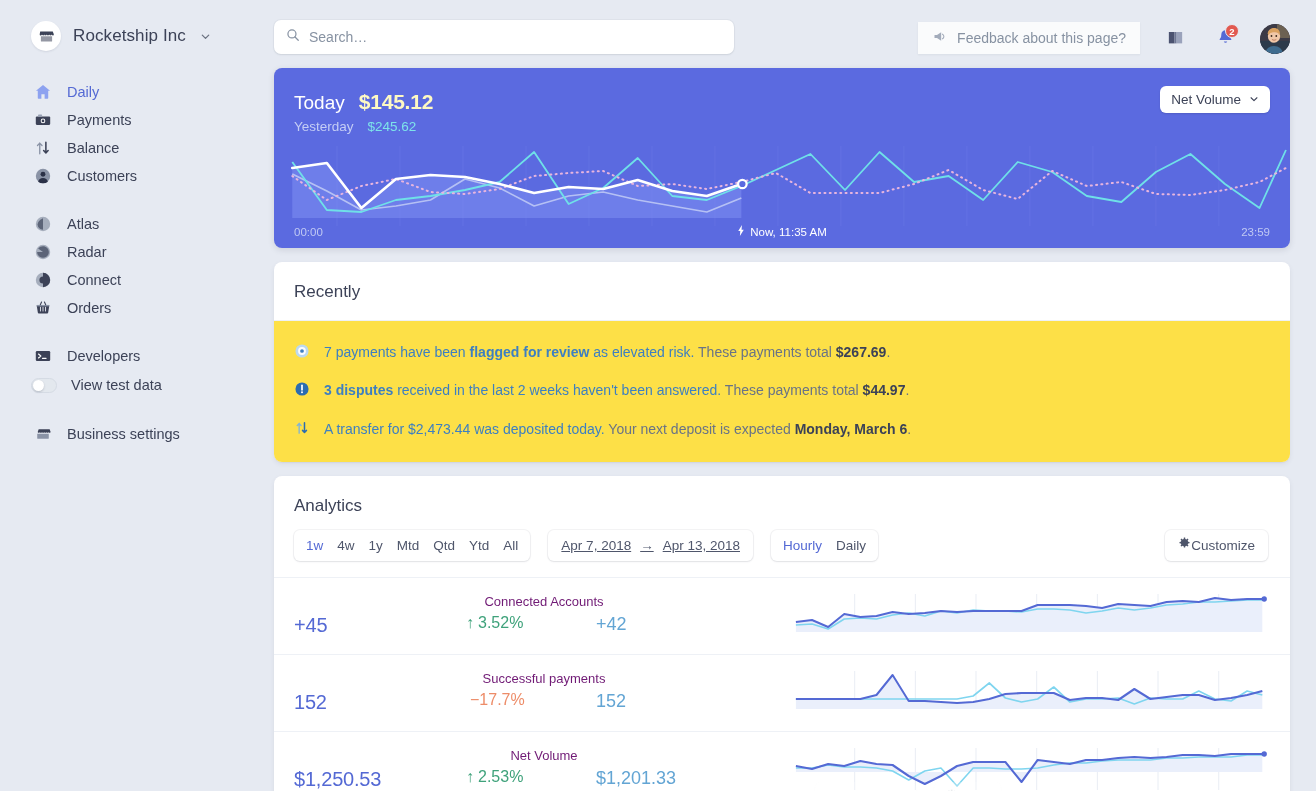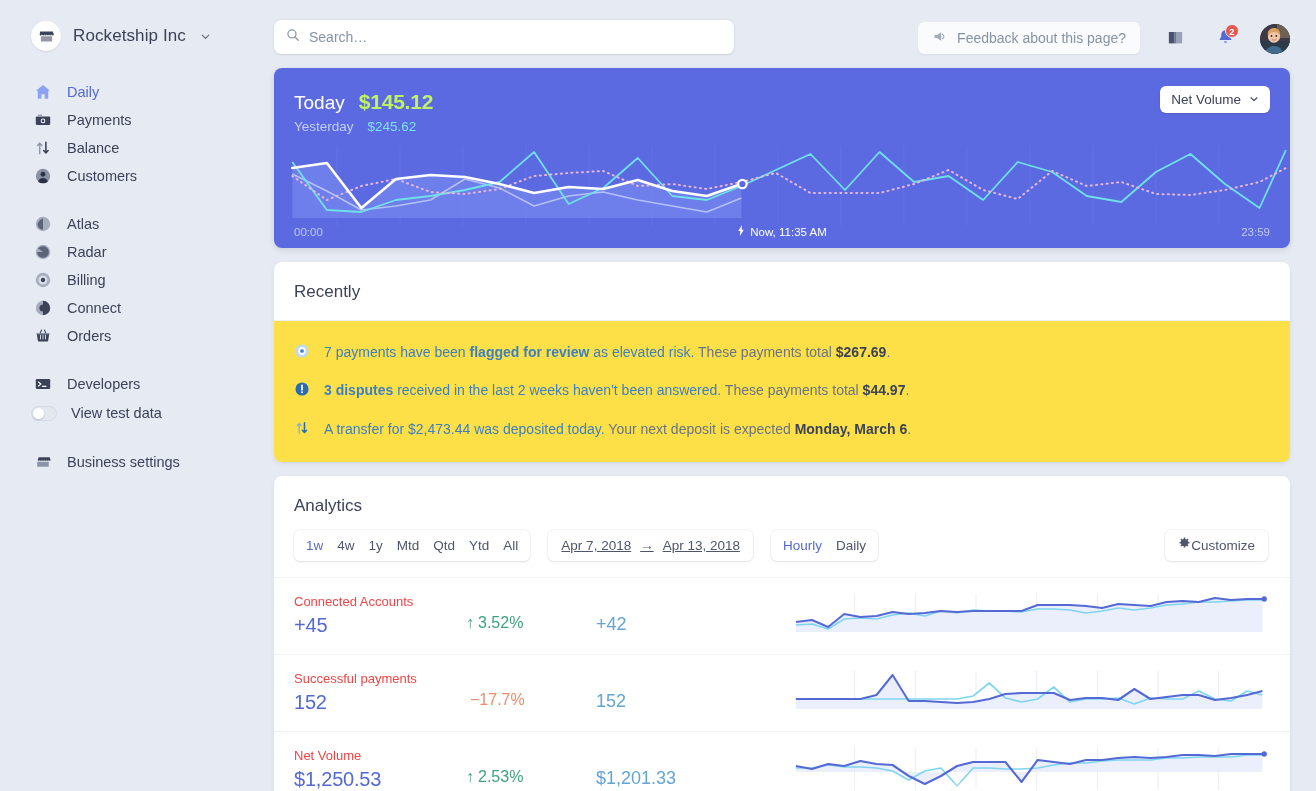--- a/index.html
+++ b/index.html
@@ -72,21 +72,21 @@
     box-shadow: 0 1px 2px rgba(60,66,87,.10), 0 0 0 1px rgba(60,66,87,.04);
   }
   .search-box input {
     border: 0; outline: 0; font-size: 14px; color: #3c4257; flex: 1;
     font-family: inherit; background: transparent;
   }
   .search-box input::placeholder { color: #8792a2; }
   .topbar-spacer { flex: 1; }
   .feedback-pill {
     display: flex; align-items: center; gap: 10px;
-    height: 32px; padding: 0 14px; border-radius: 6px;
+    height: 32px; padding: 0 14px; border-radius: 0;
     background: #fafbfc; color: #8792a2; font-size: 14px; cursor: pointer;
     box-shadow: 0 1px 2px rgba(60,66,87,.07);
   }
   .icon-btn { width: 30px; height: 30px; display:flex; align-items:center; justify-content:center; cursor:pointer; position:relative;}
   .badge {
     position: absolute; top: 0px; right: 1px;
     background: #e25950; color: #fff; font-size: 9.5px; font-weight: 700;
     min-width: 14px; height: 14px; border-radius: 7px;
     display:flex; align-items:center; justify-content:center; padding: 0 3px;
     border: 1.5px solid #e6eaf2;
@@ -104,21 +104,21 @@
   }
   .hero {
     background: #5b6ae0;
     border-radius: 8px; height: 180px; position: relative; overflow: hidden;
     margin-bottom: 14px;
     box-shadow: 0 2px 6px rgba(60,66,87,.14);
   }
   .hero-head { padding: 22px 26px 0 20px; position: relative; z-index: 3;}
   .hero-today { display:flex; align-items: baseline; gap: 14px; }
   .hero-today .lbl { font-size: 19px; color: #ffffff; font-weight: 400; }
-  .hero-today .val { font-size: 21px; color: #bef264; font-weight: 600; letter-spacing: -.2px;}
+  .hero-today .val { font-size: 21px; color: #fef9c3; font-weight: 600; letter-spacing: -.2px;}
   .hero-yest { display:flex; align-items: baseline; gap: 14px; margin-top: 5px; }
   .hero-yest .lbl { font-size: 13.5px; color: #c4cdf5; }
   .hero-yest .val { font-size: 13.5px; color: #7de3ea; }
   .hero-select {
     position: absolute; top: 18px; right: 20px;
     background: #fff; border-radius: 6px; height: 27px;
     display: flex; align-items: center; gap: 8px; padding: 0 11px;
     font-size: 13.5px; color: #3c4257; cursor: pointer;
     box-shadow: 0 1px 2px rgba(0,0,0,.12);
     z-index: 4;
@@ -171,21 +171,21 @@
     height: 31px; padding: 0 13px; font-size: 13.5px; color: #4f566b; cursor: pointer;
     box-shadow: 0 1px 2px rgba(60,66,87,.10), 0 0 0 1px rgba(60,66,87,.06);
   }
 
   .metric-row {
     display: flex; align-items: center; border-top: 1px solid #eef1f6;
     padding: 14px 22px 14px 20px; min-height: 73px; background:#fff;
   }
   .metric-row:last-child { border-radius: 0 0 8px 8px; }
   .metric-left { flex: 0 0 500px; }
-  .metric-label { font-size: 13px; color: #ef4444; margin-bottom: 5px; }
+  .metric-label { font-size: 13px; color: #701a75; margin-bottom: 5px; text-align: center; }
   .metric-values { display: flex; align-items: flex-start; }
   .metric-primary { flex: 0 0 172px; font-size: 20px; color: #5469d4; font-weight: 400; letter-spacing: -.2px;}
   .metric-delta { flex: 0 0 130px; font-size: 16px; display: flex; align-items: center; gap: 4px; }
   .metric-delta.up { color: #3fa27b; }
   .metric-delta.down { color: #ed8c68; }
   .metric-compare { font-size: 18px; color: #63a5d4; }
   .metric-spark { flex: 1; height: 48px; }
   .metric-spark svg { display: block; width: 100%; height: 48px; }
 
   
@@ -274,30 +274,20 @@
         <span>Atlas</span>
       </div>
       <div class="nav-item">
         <span class="ico">
           <svg width="18" height="18" viewBox="0 0 20 20">
               <circle cx="10" cy="10" r="8" fill="#a6aebd"></circle>
               <path d="M10 10 4.6 6.2A6.5 6.5 0 0 1 10 3.5c3.6 0 6.5 2.9 6.5 6.5S13.6 16.5 10 16.5 3.5 13.6 3.5 10z" fill="#5c6478"></path>
             </svg>
         </span>
         <span>Radar</span>
-      </div>
-      <div class="nav-item">
-        <span class="ico">
-          <svg width="18" height="18" viewBox="0 0 20 20">
-              <circle cx="10" cy="10" r="8" fill="#a6aebd"></circle>
-              <circle cx="10" cy="10" r="5" fill="#d9dce4"></circle>
-              <circle cx="10" cy="10" r="2.4" fill="#3c4257"></circle>
-            </svg>
-        </span>
-        <span>Billing</span>
       </div>
       <div class="nav-item">
         <span class="ico">
           <svg width="18" height="18" viewBox="0 0 20 20">
               <circle cx="10" cy="10" r="8" fill="#a6aebd"></circle>
               <path d="M10 2a8 8 0 0 1 0 16z" fill="#3c4257"></path>
               <path d="M10 6a4 4 0 0 0 0 8z" fill="#3c4257"></path>
             </svg>
         </span>
         <span>Connect</span>

